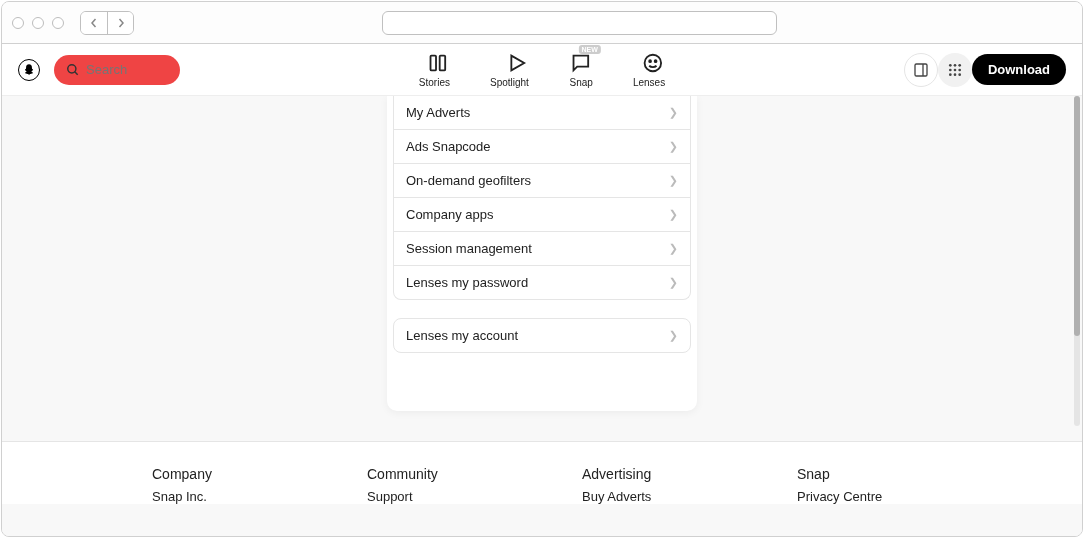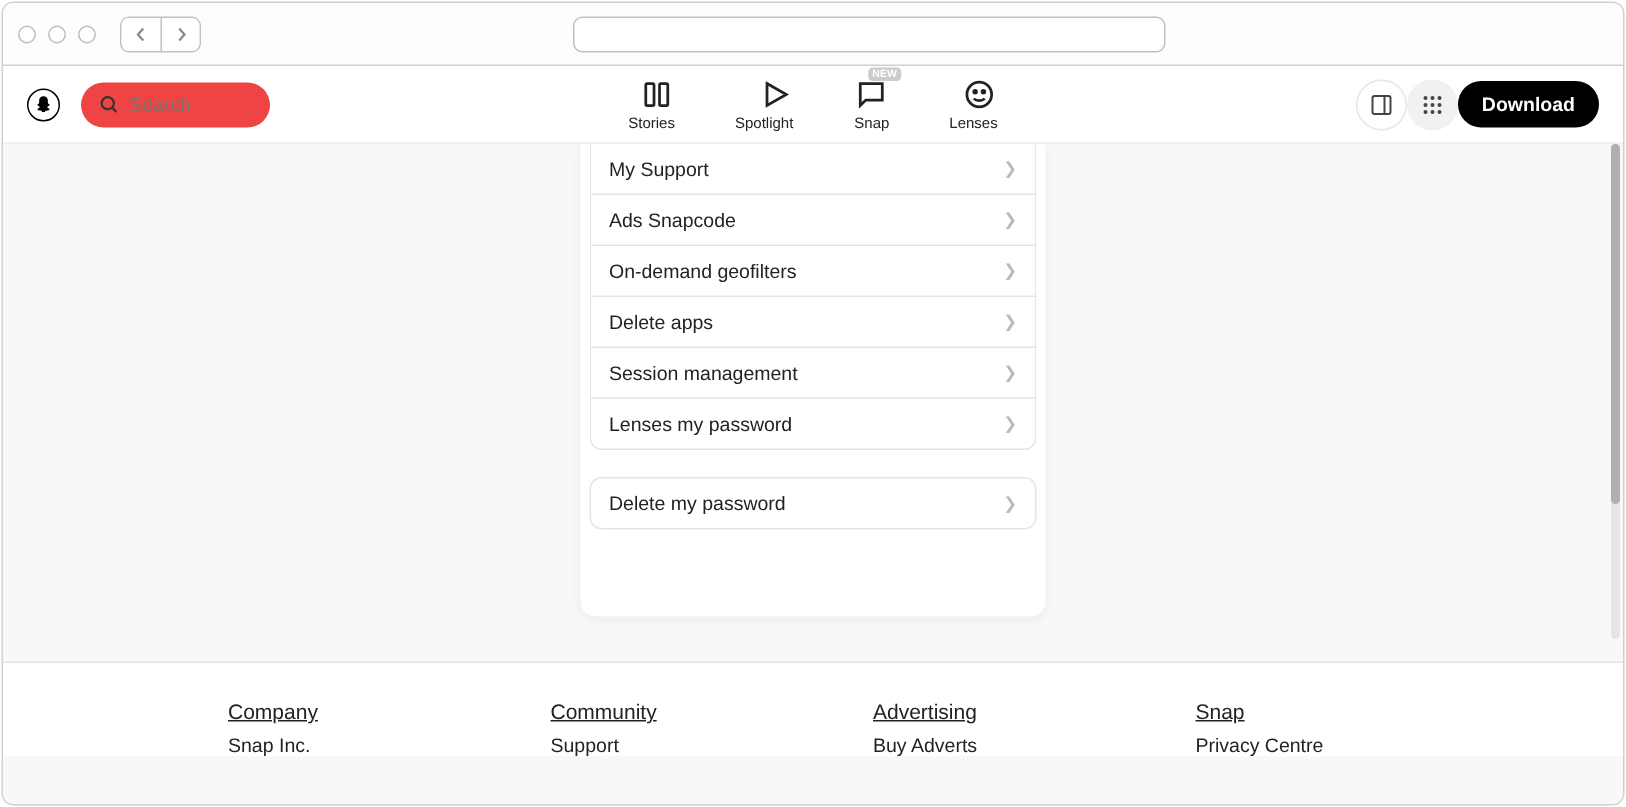--- a/index.html
+++ b/index.html
@@ -40,21 +40,21 @@
 .settings-group:first-of-type { border-top: none; border-top-left-radius: 0; border-top-right-radius: 0; }
 .settings-row { display: flex; align-items: center; justify-content: space-between; padding: 9px 12px; font-size: 13px; color: #222; cursor: pointer; }
 .settings-row + .settings-row { border-top: 1px solid #e5e5e5; }
 .chevron { color: #bbb; font-size: 11px; }
 .logout-icon { color: #bbb; }
 
 
 .footer-sep { border-top: 1px solid #e5e5e5; margin-top: 30px; }
 .footer { display: flex; padding: 24px 150px 0; gap: 80px; background: #fff; }
 .footer-col { flex: 1; display: flex; flex-direction: column; gap: 3px; }
-.footer-head { font-size: 14px; color: #222; margin-bottom: 4px; text-decoration: underline; }
+.footer-head { font-size: 14px; color: #222; margin-bottom: 4px; }
 .footer-link { font-size: 13px; color: #222; text-decoration: none; cursor: pointer; }
 
 
 .scrollbar-track { position: absolute; right: 2px; top: 0; width: 6px; height: 330px; background: #e5e5e5; border-radius: 3px; }
 .scrollbar-thumb { position: absolute; right: 2px; top: 0; width: 6px; height: 240px; background: #b0b0b0; border-radius: 3px; }
 
 .outer-frame { border: 1px solid #d0d0d0; border-radius: 8px; overflow: hidden; height: 536px; width: 1082px; margin: 1px; }
 </style>
 </head>
 <body>
@@ -160,48 +160,48 @@
   </div>
 </div>
 
 <div class="content-area">
   <div class="scrollbar-track"></div>
   <div class="scrollbar-thumb"></div>
 
   <div class="settings-card">
     <div class="settings-group">
       <div class="settings-row">
-        <span>My Support</span>
+        <span>My Adverts</span>
         <span class="chevron">❯</span>
       </div>
       <div class="settings-row">
         <span>Ads Snapcode</span>
         <span class="chevron">❯</span>
       </div>
       <div class="settings-row">
         <span>On-demand geofilters</span>
         <span class="chevron">❯</span>
       </div>
       <div class="settings-row">
-        <span>Delete apps</span>
+        <span>Company apps</span>
         <span class="chevron">❯</span>
       </div>
       <div class="settings-row">
         <span>Session management</span>
         <span class="chevron">❯</span>
       </div>
       <div class="settings-row">
         <span>Lenses my password</span>
         <span class="chevron">❯</span>
       </div>
     </div>
 
     <div class="settings-group">
       <div class="settings-row">
-        <span>Delete my password</span>
+        <span>Lenses my account</span>
         <span class="chevron">❯</span>
       </div>
     </div>
   </div>
 
   <div class="footer-sep"></div>
   <div class="footer">
     <div class="footer-col">
       <div class="footer-head">Company</div>
       <a class="footer-link">Snap Inc.</a>

